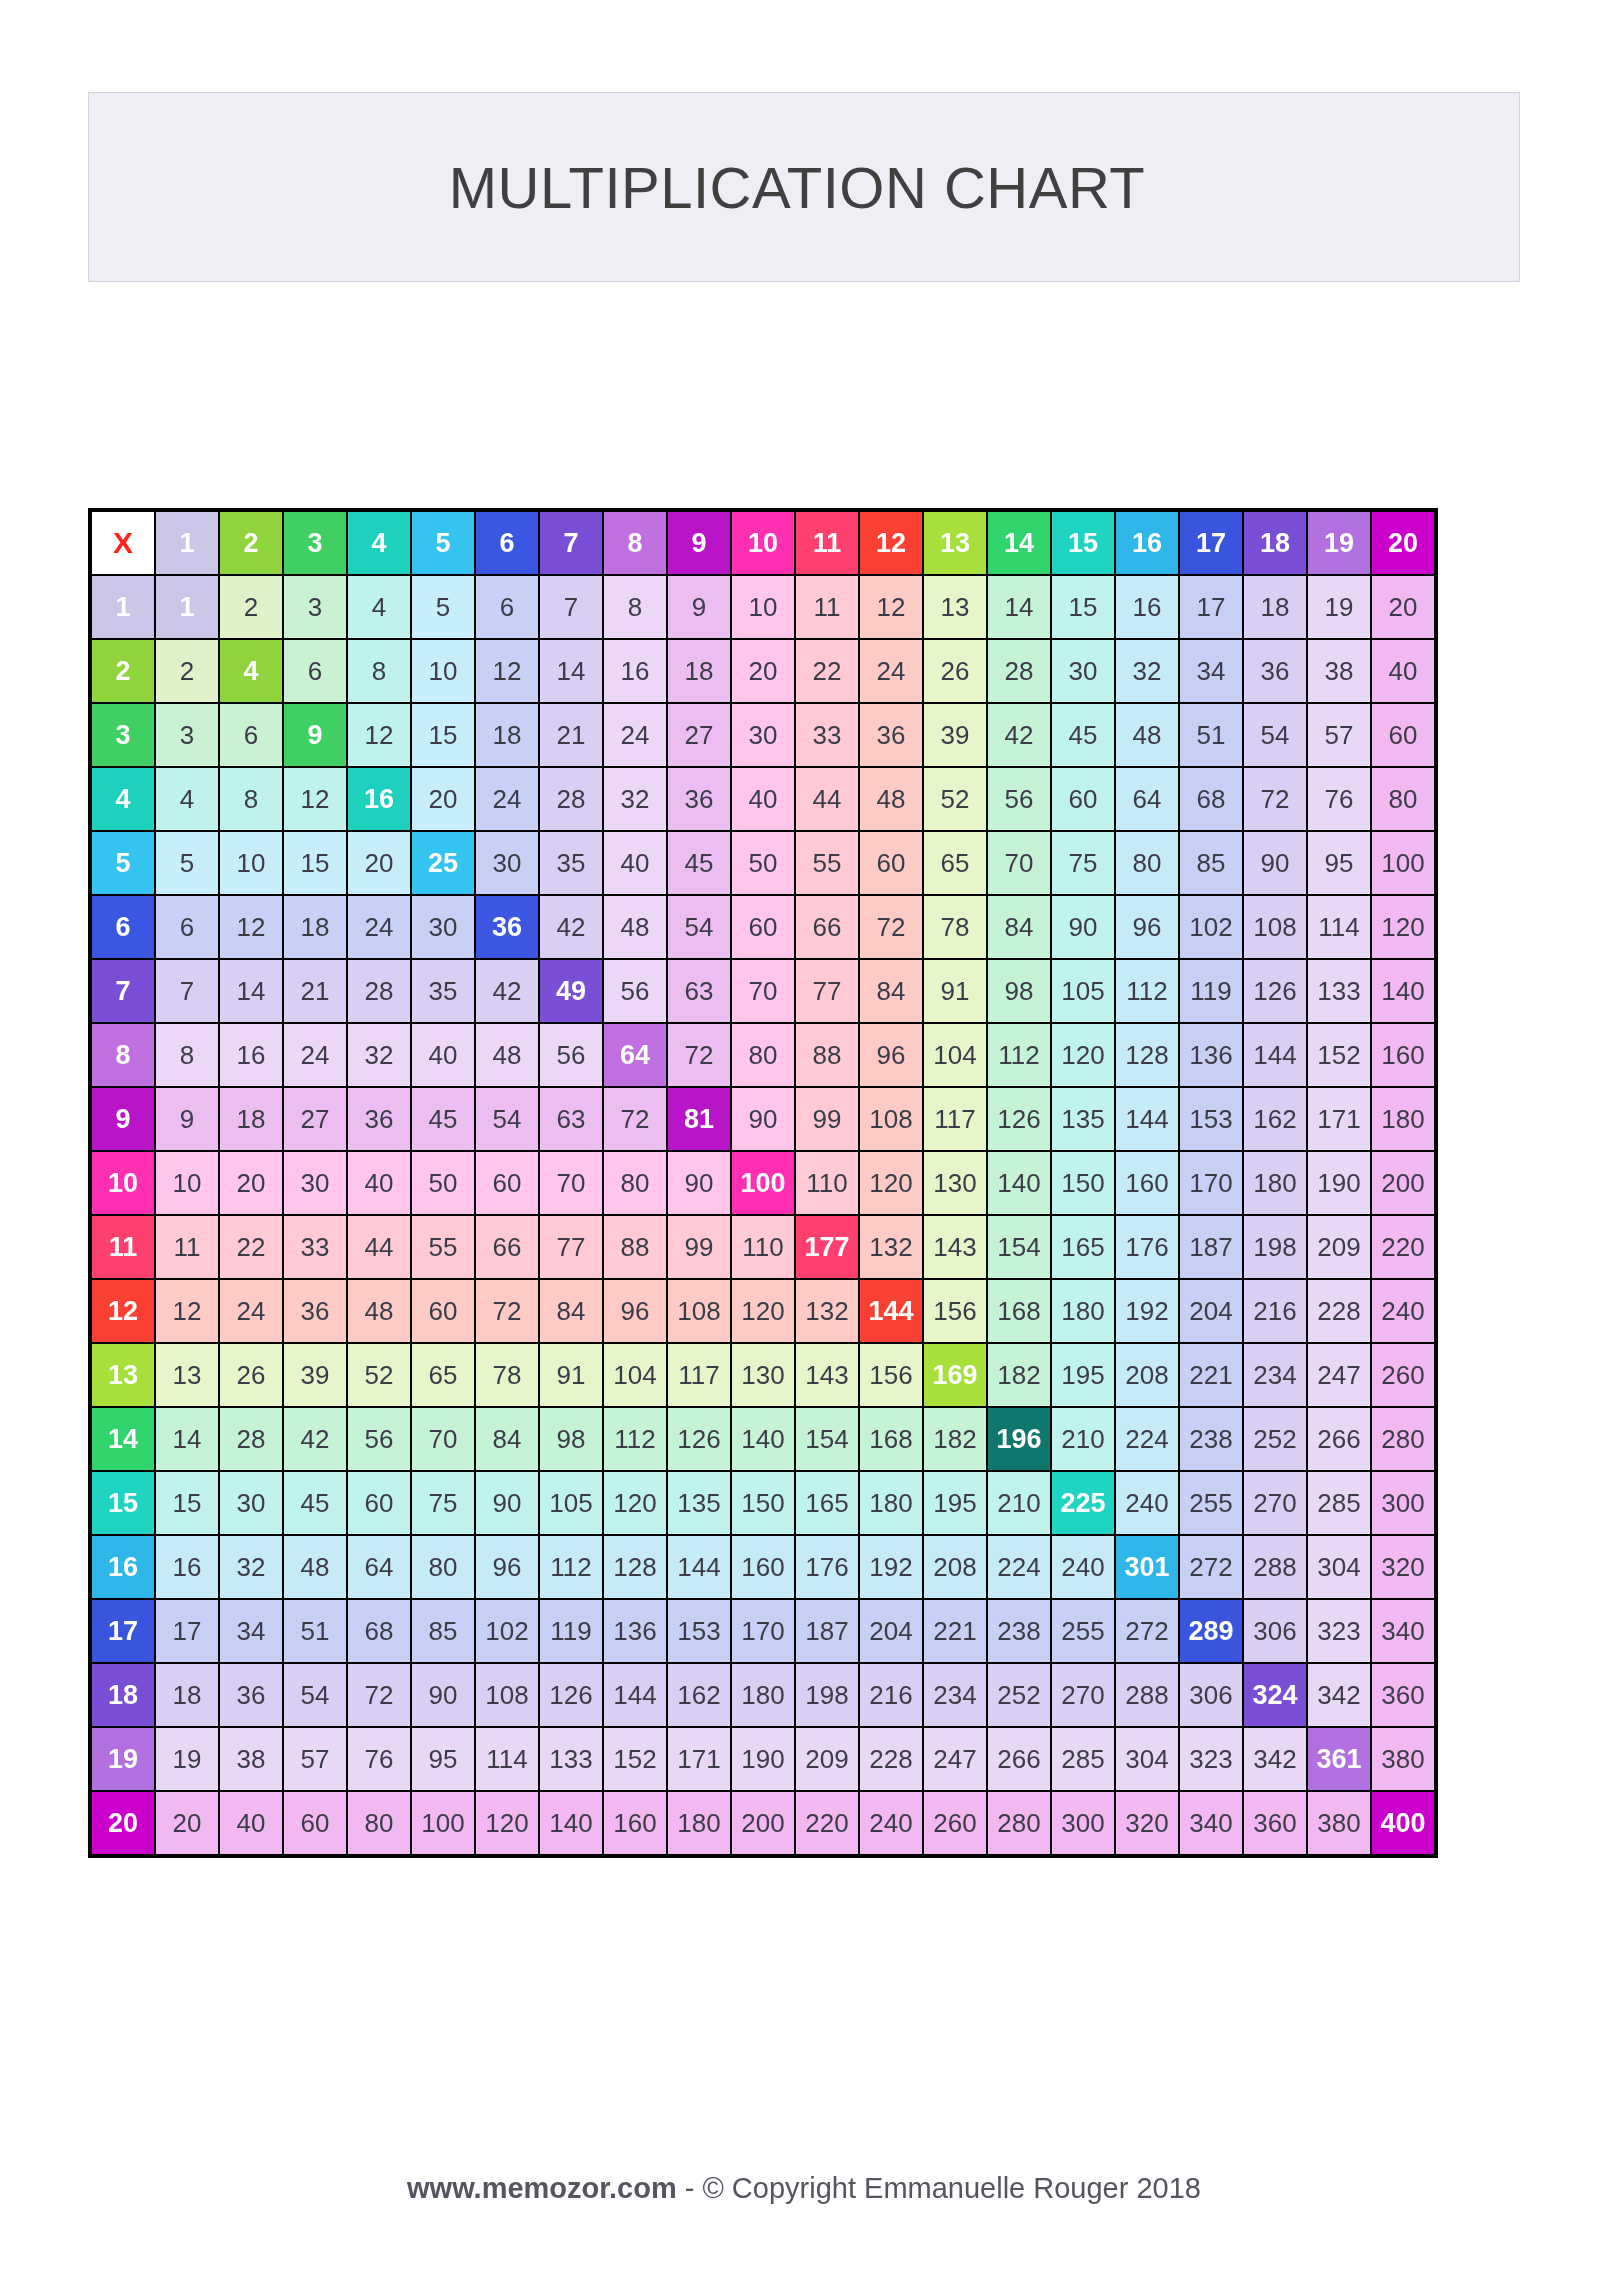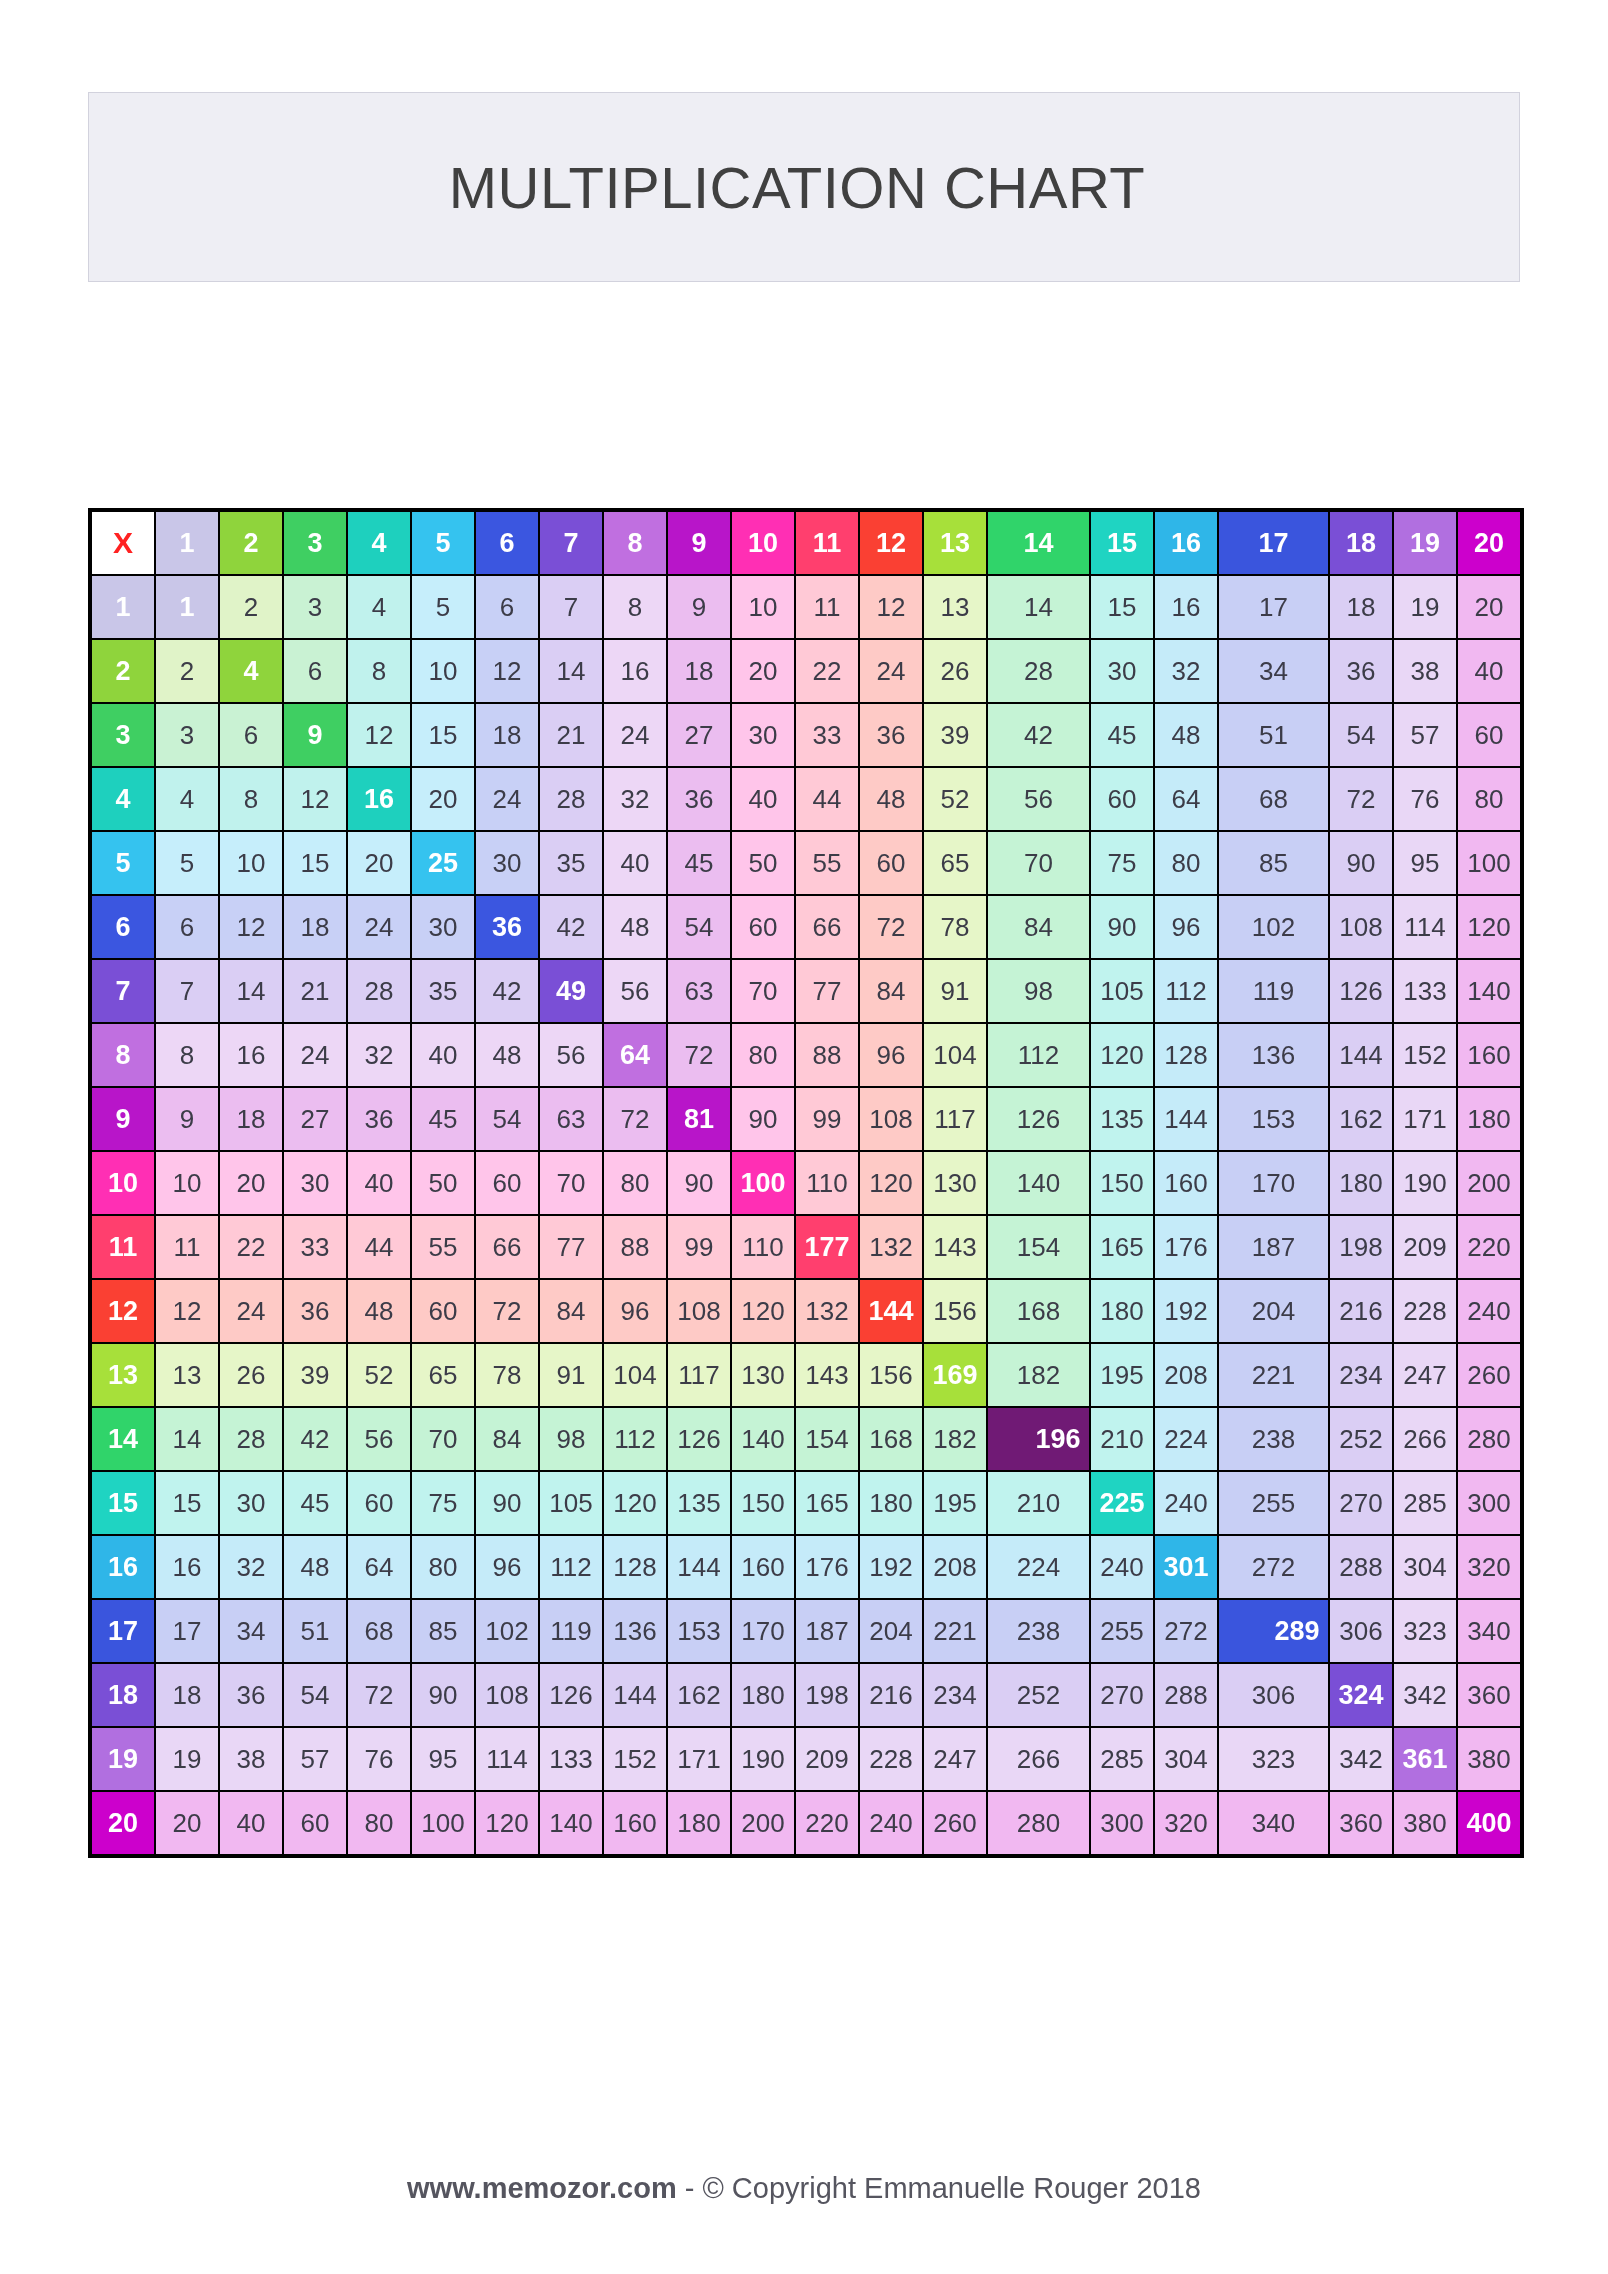--- a/index.html
+++ b/index.html
@@ -459,21 +459,21 @@
             <td style="background: rgb(197, 243, 213);">56</td>
             <td style="background: rgb(197, 243, 213);">70</td>
             <td style="background: rgb(197, 243, 213);">84</td>
             <td style="background: rgb(197, 243, 213);">98</td>
             <td style="background: rgb(197, 243, 213);">112</td>
             <td style="background: rgb(197, 243, 213);">126</td>
             <td style="background: rgb(197, 243, 213);">140</td>
             <td style="background: rgb(197, 243, 213);">154</td>
             <td style="background: rgb(197, 243, 213);">168</td>
             <td style="background: rgb(197, 243, 213);">182</td>
-            <td class="diag" style="background: #701a75; padding-left: 39px;">196</td>
+            <td class="diag" style="background: #0f766e;">196</td>
             <td style="background: rgb(192, 243, 238);">210</td>
             <td style="background: rgb(197, 235, 249);">224</td>
             <td style="background: rgb(200, 207, 245);">238</td>
             <td style="background: rgb(218, 206, 244);">252</td>
             <td style="background: rgb(233, 215, 246);">266</td>
             <td style="background: rgb(241, 184, 241);">280</td>
           </tr>
           <tr>
             <td class="hdr" style="background: rgb(31, 212, 194);">15</td>
             <td style="background: rgb(192, 243, 238);">15</td>
@@ -531,21 +531,21 @@
             <td style="background: rgb(200, 207, 245);">119</td>
             <td style="background: rgb(200, 207, 245);">136</td>
             <td style="background: rgb(200, 207, 245);">153</td>
             <td style="background: rgb(200, 207, 245);">170</td>
             <td style="background: rgb(200, 207, 245);">187</td>
             <td style="background: rgb(200, 207, 245);">204</td>
             <td style="background: rgb(200, 207, 245);">221</td>
             <td style="background: rgb(200, 207, 245);">238</td>
             <td style="background: rgb(200, 207, 245);">255</td>
             <td style="background: rgb(200, 207, 245);">272</td>
-            <td class="diag" style="background: rgb(58, 85, 221); padding-left: 47px;">289</td>
+            <td class="diag" style="background: rgb(58, 85, 221);">289</td>
             <td style="background: rgb(218, 206, 244);">306</td>
             <td style="background: rgb(233, 215, 246);">323</td>
             <td style="background: rgb(241, 184, 241);">340</td>
           </tr>
           <tr>
             <td class="hdr" style="background: rgb(122, 79, 214);">18</td>
             <td style="background: rgb(218, 206, 244);">18</td>
             <td style="background: rgb(218, 206, 244);">36</td>
             <td style="background: rgb(218, 206, 244);">54</td>
             <td style="background: rgb(218, 206, 244);">72</td>

